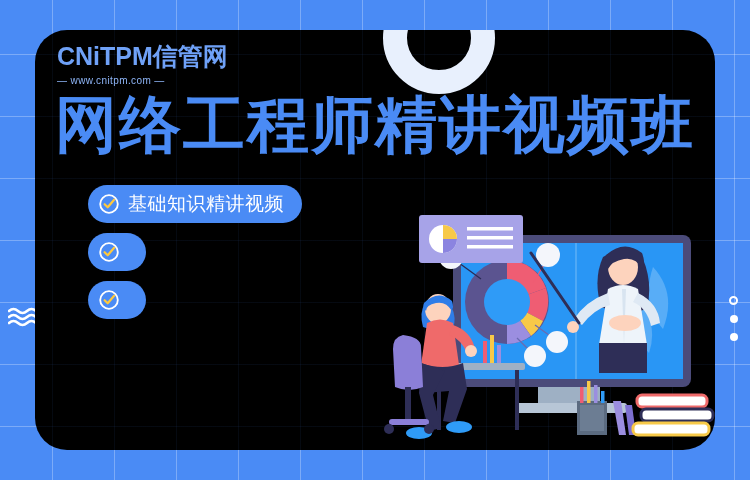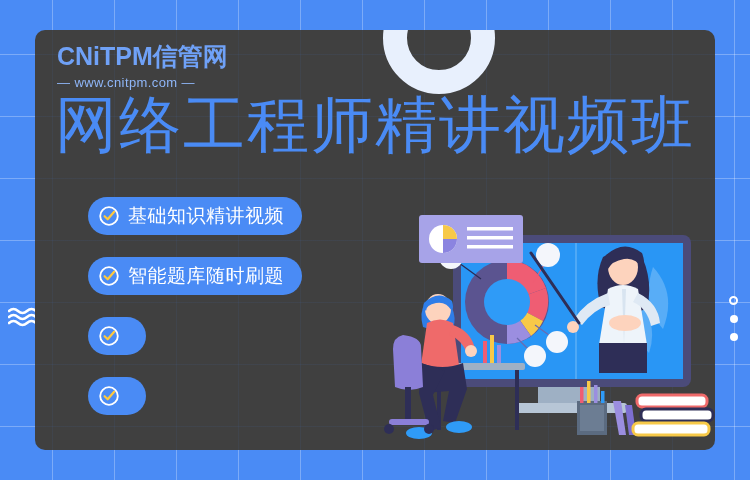--- a/index.html
+++ b/index.html
@@ -21,22 +21,22 @@
       linear-gradient(to right, rgba(255,255,255,0.28) 1px, transparent 1px),
       linear-gradient(to bottom, rgba(255,255,255,0.28) 1px, transparent 1px);
     background-size: 62px 62px;
     background-position: -10px -8px;
   }
   
   .card {
     position: absolute;
     left: 35px; top: 30px;
     width: 680px; height: 420px;
-    background: #404040;
-    border-radius: 10px;
+    background: #000000;
+    border-radius: 32px;
     overflow: hidden;
   }
   .card-grid {
     position: absolute; inset: 0;
     background-image:
       linear-gradient(to right, rgba(74,139,245,0.07) 1px, transparent 1px),
       linear-gradient(to bottom, rgba(74,139,245,0.07) 1px, transparent 1px);
     background-size: 62px 62px;
     background-position: -45px -38px;
   }
@@ -73,33 +73,33 @@
   .logo-main {
     font-size: 25px;
     font-weight: bold;
     color: #6fa1f7;
     letter-spacing: 0px;
     line-height: 1;
     white-space: nowrap;
   }
   .logo-sub {
     margin-top: 6px;
-    font-size: 13px;
+    font-size: 10px;
     color: #8fb6f8;
     letter-spacing: 0.4px;
     white-space: nowrap;
   }
   
   .title {
     position: absolute;
     left: 14px; top: 62px;
     width: 652px;
     text-align: center;
     font-size: 62px;
-    font-weight: normal;
+    font-weight: bold;
     color: #4a8bf5;
     letter-spacing: 2px;
     line-height: 1.05;
     white-space: nowrap;
   }
   
   .features {
     position: absolute;
     left: 53px; top: 155px;
     display: flex; flex-direction: column;
@@ -107,21 +107,20 @@
   }
   .pill {
     display: inline-flex;
     align-items: center;
     height: 38px;
     padding: 0 18px 0 10px;
     border-radius: 19px;
     background: #4a8bf5;
     color: #ffffff;
     width: fit-content;
-    margin-top: 12px;
   }
   .pill-icon { width: 22px; height: 22px; flex: 0 0 22px; margin-right: 8px; }
   .pill-label { font-size: 19px; letter-spacing: 0.5px; white-space: nowrap; }
 
   
   .illus { position: absolute; left: 340px; top: 175px; width: 340px; height: 240px; }
 </style>
 </head>
 <body>
 
@@ -156,27 +155,20 @@
 
       <div class="pill">
         <svg class="pill-icon" viewBox="0 0 24 24">
           <circle cx="12" cy="12" r="9.6" fill="none" stroke="#ffffff" stroke-width="2"></circle>
           <path d="M7.2 12.3 L10.6 15.6 L17.6 7.4" fill="none" stroke="#ffc93c" stroke-width="2.4" stroke-linecap="round" stroke-linejoin="round"></path>
         </svg>
         <span class="pill-label">基础知识精讲视频</span>
       </div>
 
 
-      <div class="pill">
-        <svg class="pill-icon" viewBox="0 0 24 24">
-          <circle cx="12" cy="12" r="9.6" fill="none" stroke="#ffffff" stroke-width="2"></circle>
-          <path d="M7.2 12.3 L10.6 15.6 L17.6 7.4" fill="none" stroke="#ffc93c" stroke-width="2.4" stroke-linecap="round" stroke-linejoin="round"></path>
-        </svg>
-        <span class="pill-label">智能题库随时刷题</span>
-      </div>
 
       <div class="pill">
         <svg class="pill-icon" viewBox="0 0 24 24">
           <circle cx="12" cy="12" r="9.6" fill="none" stroke="#ffffff" stroke-width="2"></circle>
           <path d="M7.2 12.3 L10.6 15.6 L17.6 7.4" fill="none" stroke="#ffc93c" stroke-width="2.4" stroke-linecap="round" stroke-linejoin="round"></path>
         </svg>
       </div>
 
       <div class="pill">
         <svg class="pill-icon" viewBox="0 0 24 24">

